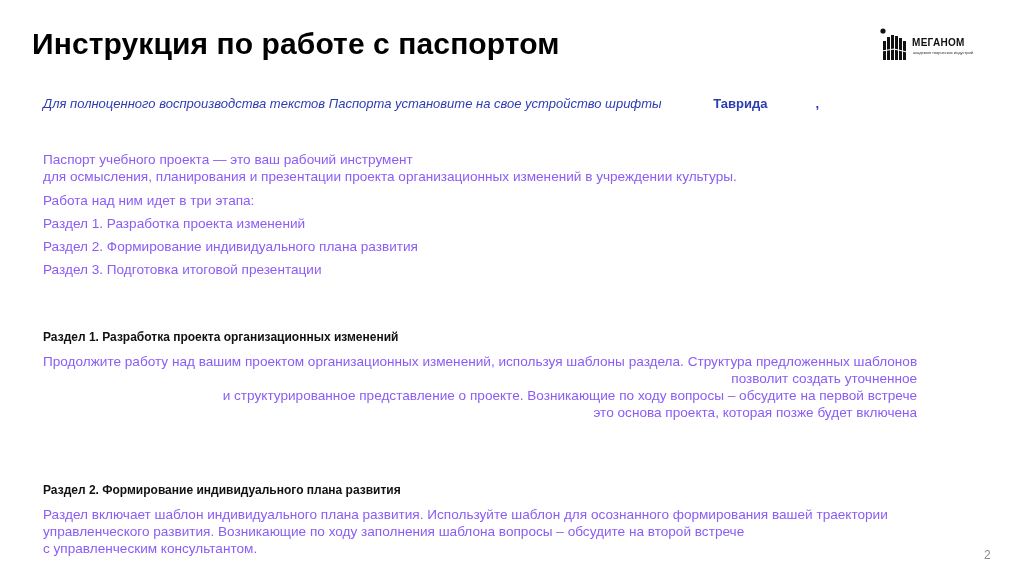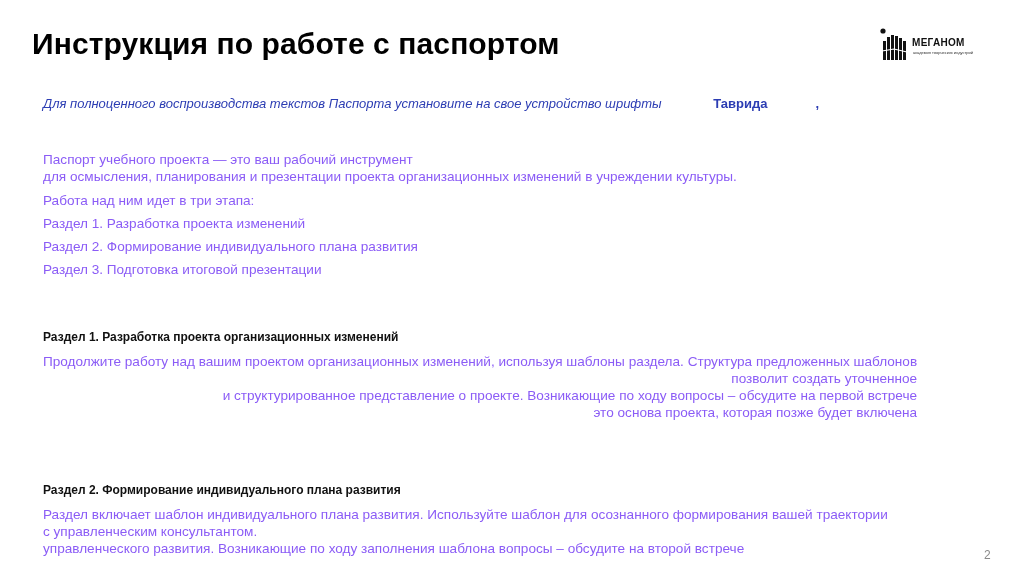--- a/index.html
+++ b/index.html
@@ -147,18 +147,18 @@
   <div class="body-block" style="top:353px;text-align:right;">
     <p class="p">Продолжите работу над вашим проектом организационных изменений, используя шаблоны раздела. Структура предложенных шаблонов</p>
     <p class="p">позволит создать уточненное</p>
     <p class="p">и структурированное представление о проекте. Возникающие по ходу вопросы – обсудите на первой встрече</p>
     <p class="p">это основа проекта, которая позже будет включена</p>
   </div>
 
   <div class="h" style="top:483px;">Раздел 2. Формирование индивидуального плана развития</div>
   <div class="body-block" style="top:506px;">
     <p class="p">Раздел включает шаблон индивидуального плана развития. Используйте шаблон для осознанного формирования вашей траектории</p>
+    <p class="p">управленческого развития. Возникающие по ходу заполнения шаблона вопросы – обсудите на второй встрече</p>
     <p class="p">с управленческим консультантом.</p>
-    <p class="p">управленческого развития. Возникающие по ходу заполнения шаблона вопросы – обсудите на второй встрече</p>
   </div>
 
   <div class="page-num">2</div>
 </div>
 
 </body></html>

